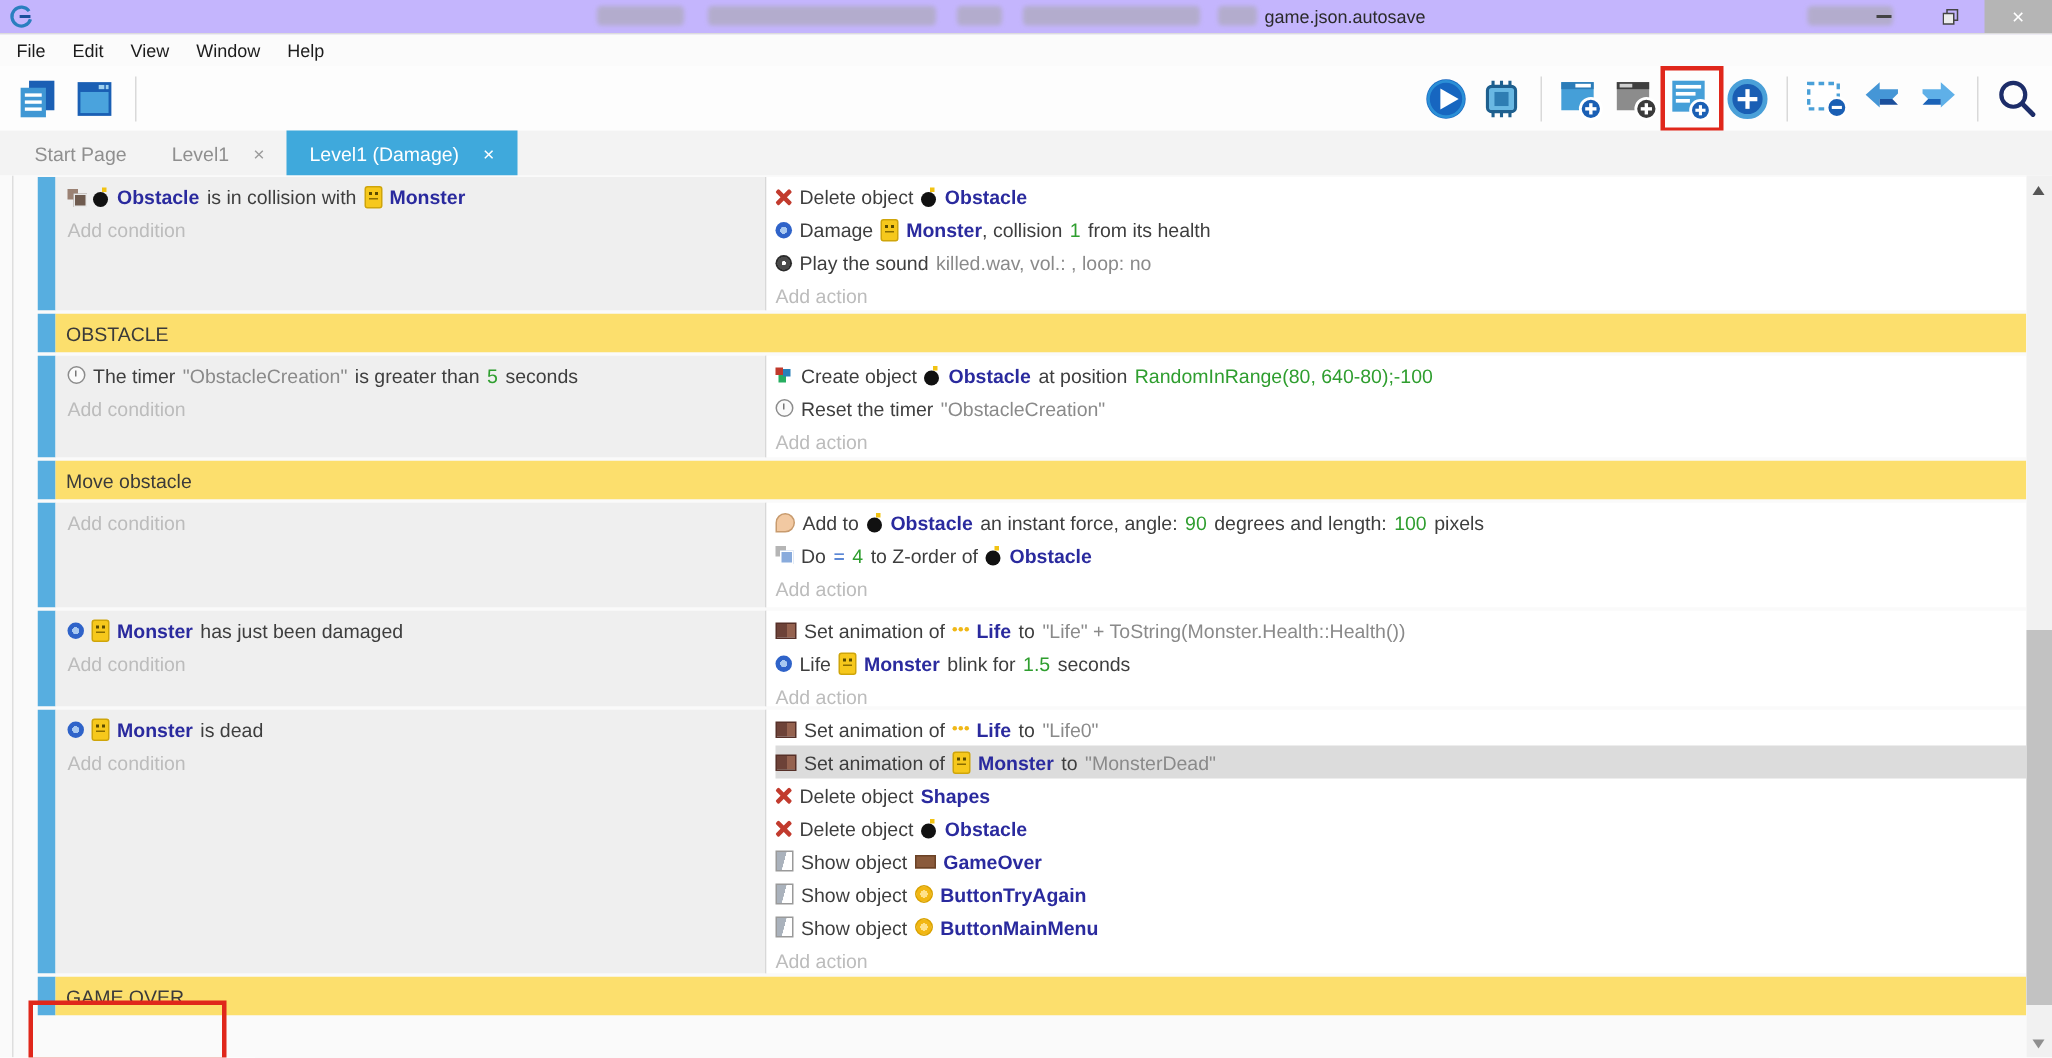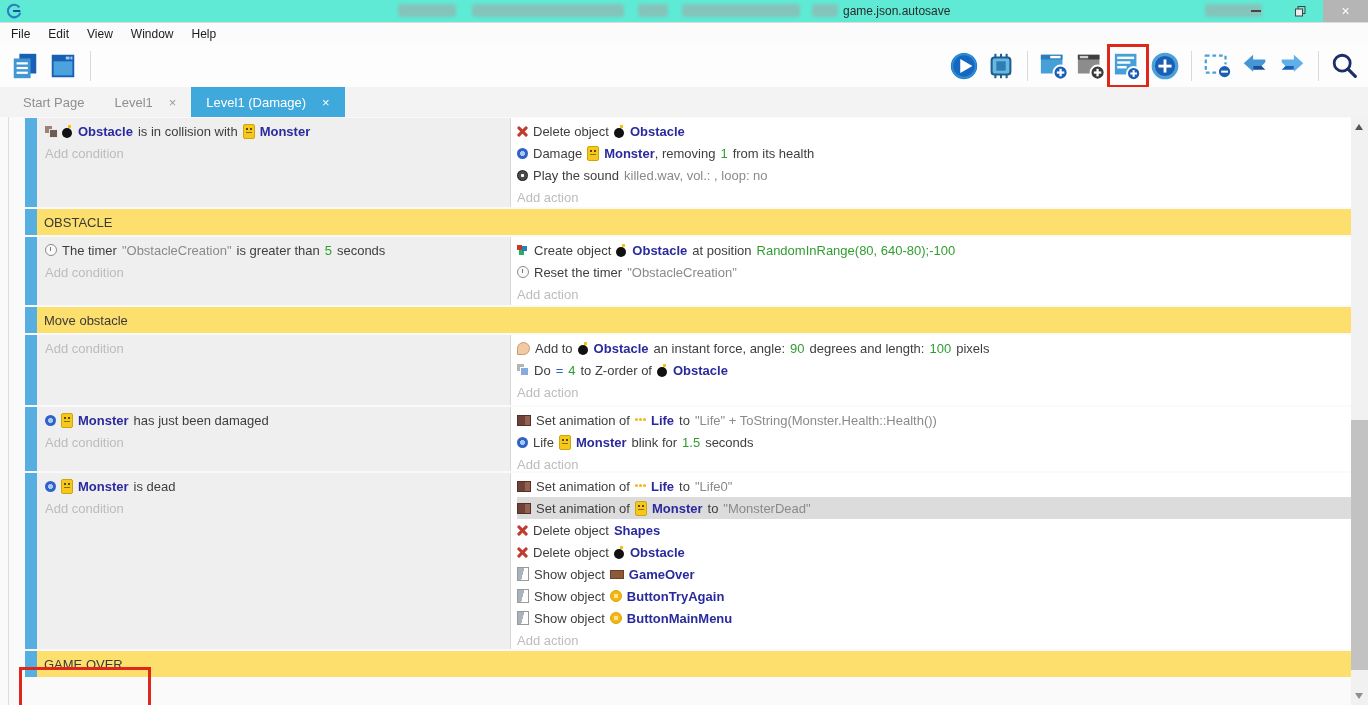--- a/index.html
+++ b/index.html
@@ -1,20 +1,20 @@
 <!DOCTYPE html>
 <html><head>
 <meta charset="utf-8">
 <style>
   html,body{margin:0;padding:0;}
   body{width:1368px;height:705px;overflow:hidden;position:relative;background:#fff;
        font-family:"Liberation Sans",sans-serif;-webkit-font-smoothing:antialiased;}
 
   
-  #titlebar{position:absolute;top:0;left:0;right:0;height:22px;background:#5eead4;border-bottom:1px solid #dcdcdc;}
+  #titlebar{position:absolute;top:0;left:0;right:0;height:22px;background:#c4b5fd;border-bottom:1px solid #dcdcdc;}
   #app-logo{position:absolute;left:5px;top:2px;width:18px;height:18px;}
   .blob{position:absolute;top:4px;height:13px;background:#a6a6a6;opacity:.55;border-radius:3px;filter:blur(1.5px);}
   #title-text{position:absolute;left:843px;top:4px;font-size:12px;color:#2b2b2b;}
   #win-controls{position:absolute;right:0;top:0;height:22px;display:flex;}
   .wc{width:45px;height:22px;display:flex;align-items:center;justify-content:center;}
   .wc-min-glyph{width:10px;height:2px;background:#444;}
   .wc-close{background:#b5b5b5;color:#fff;font-size:14px;line-height:1;}
 
   
   #menubar{position:absolute;top:23px;left:0;right:0;height:21px;background:#fbfbfb;display:flex;align-items:center;padding-left:2px;font-size:12px;color:#1c1c1c;}
@@ -288,21 +288,21 @@
             <span class="ei ic-delete"></span>
             <span class="et">Delete object</span>
             <span class="oi ic-bomb"></span>
             <span class="obj-name">Obstacle</span>
           </div>
           <div class="eline">
             <span class="ei ic-damage"></span>
             <span class="et">Damage</span>
             <span class="oi ic-monster"></span>
             <span class="obj-name">Monster</span>
-            <span class="et tight">, removing</span>
+            <span class="et tight">, collision</span>
             <span class="eg">1</span>
             <span class="et">from its health</span>
           </div>
           <div class="eline">
             <span class="ei ic-sound"></span>
             <span class="et">Play the sound</span>
             <span class="eq">killed.wav, vol.: , loop: no</span>
           </div>
           <div class="eline">
             <span class="eph">Add action</span>

